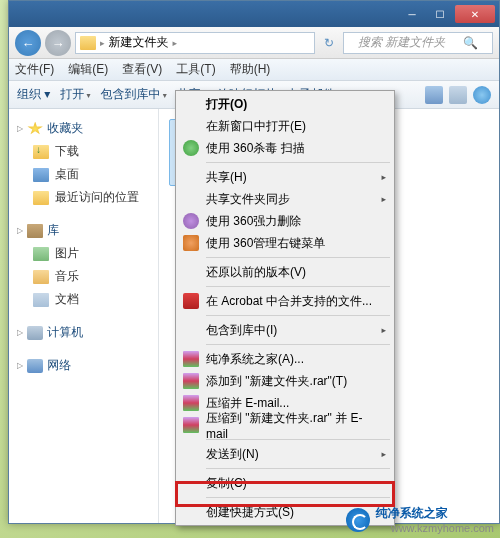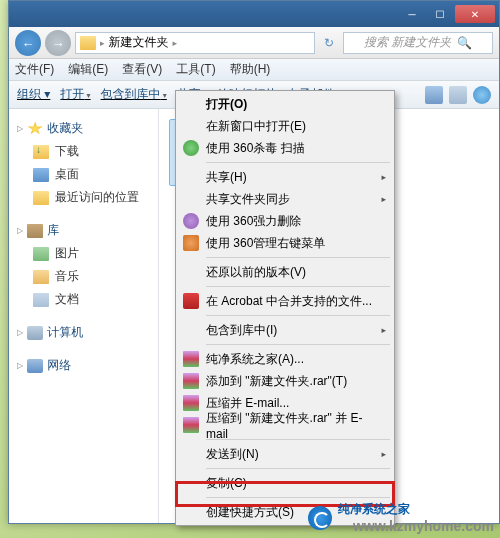--- a/index.html
+++ b/index.html
@@ -8,26 +8,26 @@
 .titlebar { height: 26px; background: linear-gradient(#3a6ea5, #2c5a8c); display: flex; justify-content: flex-end; align-items: center; padding: 0 4px; }
 .winbtn { width: 26px; height: 18px; margin-left: 2px; display: flex; align-items: center; justify-content: center; color: #fff; font-size: 10px; border-radius: 2px; }
 .winbtn.close { background: linear-gradient(#e07070, #c84848); width: 40px; }
 .addrbar { height: 32px; background: linear-gradient(#f8f8f8, #e8e8e8); border-bottom: 1px solid #ccc; display: flex; align-items: center; padding: 3px 6px; gap: 4px; }
 .navbtn { width: 26px; height: 26px; border-radius: 50%; background: radial-gradient(#5a9edb, #3a7ebb); display: flex; align-items: center; justify-content: center; color: #fff; font-size: 13px; }
 .navbtn.fwd { background: radial-gradient(#c0c8d0, #a0a8b0); }
 .breadcrumb { flex: 1; height: 22px; background: #fff; border: 1px solid #b8c8d8; display: flex; align-items: center; padding: 0 4px; gap: 4px; }
 .bc-icon { width: 16px; height: 14px; background: linear-gradient(#fce08c, #f0c050); border-radius: 1px; }
 .bc-sep { color: #888; font-size: 9px; }
 .bc-refresh { width: 20px; text-align: center; color: #5a8fc0; }
-.searchbox { width: 150px; height: 22px; background: #fff; border: 1px solid #b8c8d8; display: flex; align-items: center; padding: 0 20px; }
+.searchbox { width: 150px; height: 22px; background: #fff; border: 1px solid #b8c8d8; display: flex; align-items: center; padding: 0 14px; }
 .searchbox span.ph { color: #999; font-style: italic; flex: 1; }
 .searchbox .sicon { color: #5a8fc0; }
 .menubar { height: 22px; background: linear-gradient(#f4f8fc, #e4ecf4); border-bottom: 1px solid #d0d8e0; display: flex; align-items: center; padding: 0 6px; gap: 14px; }
 .menubar span { color: #333; text-align: center; }
-.toolbar { height: 28px; background: linear-gradient(#f8fafc, #e8eef4); border-bottom: 1px solid #d0d8e0; display: flex; align-items: center; padding: 0 8px; gap: 10px; text-decoration: underline; }
+.toolbar { height: 28px; background: linear-gradient(#f8fafc, #e8eef4); border-bottom: 1px solid #d0d8e0; display: flex; align-items: center; padding: 0 8px; gap: 10px; }
 .toolbar span { color: #1a4a7a; }
 .toolbar .drop::after { content: " ▾"; font-size: 8px; color: #666; }
 .toolbar .right { margin-left: auto; display: flex; gap: 6px; }
 .ticon { width: 18px; height: 18px; display: inline-block; }
 .content { display: flex; height: calc(100% - 108px); }
 .sidebar { width: 150px; background: #fff; border-right: 1px solid #e0e4e8; padding: 8px 0; overflow-y: auto; }
 .sgroup { margin-bottom: 10px; }
 .sghead { display: flex; align-items: center; padding: 3px 8px; gap: 4px; color: #1a4a7a; }
 .sghead .tri { font-size: 8px; color: #888; }
 .sgitem { display: flex; align-items: center; padding: 3px 8px 3px 24px; gap: 6px; color: #333; }
@@ -57,21 +57,21 @@
 .ctxsep { height: 1px; background: #d0d0d0; margin: 3px 2px 3px 28px; }
 .ci-green { background: radial-gradient(#80d080, #40a040); border-radius: 50%; }
 .ci-purple { background: radial-gradient(#c090e0, #9060b0); border-radius: 50%; }
 .ci-orange { background: radial-gradient(#f0a060, #d07020); border-radius: 2px; }
 .ci-adobe { background: linear-gradient(#e04040, #b02020); border-radius: 2px; }
 .ci-rar { background: linear-gradient(#d0a0f0, #d04060 50%, #60c060); border-radius: 1px; }
 .redbox { position: absolute; left: 175px; top: 481px; width: 220px; height: 26px; border: 3px solid #d02020; pointer-events: none; z-index: 10; }
 .watermark { position: absolute; right: 6px; bottom: 4px; display: flex; align-items: center; gap: 6px; color: #0a5aa8; font-size: 15px; font-weight: bold; z-index: 20; justify-content: center; }
 .wm-logo { width: 24px; height: 24px; border-radius: 50%; background: radial-gradient(#3a9ae8, #0860b0); position: relative; }
 .wm-logo::after { content: ""; position: absolute; left: 6px; top: 6px; width: 12px; height: 12px; border: 2px solid #fff; border-radius: 50%; border-right-color: transparent; }
-.wm-sub { font-size: 14px; color: #888; display: block; font-weight: bold; padding-left: 15px; }
+.wm-sub { font-size: 11px; color: #888; display: block; font-weight: normal; padding-left: 15px; }
 </style>
 </head>
 <body>
 
 <div class="window">
   <div class="titlebar">
     <div class="winbtn">─</div>
     <div class="winbtn">☐</div>
     <div class="winbtn close">✕</div>
   </div>

